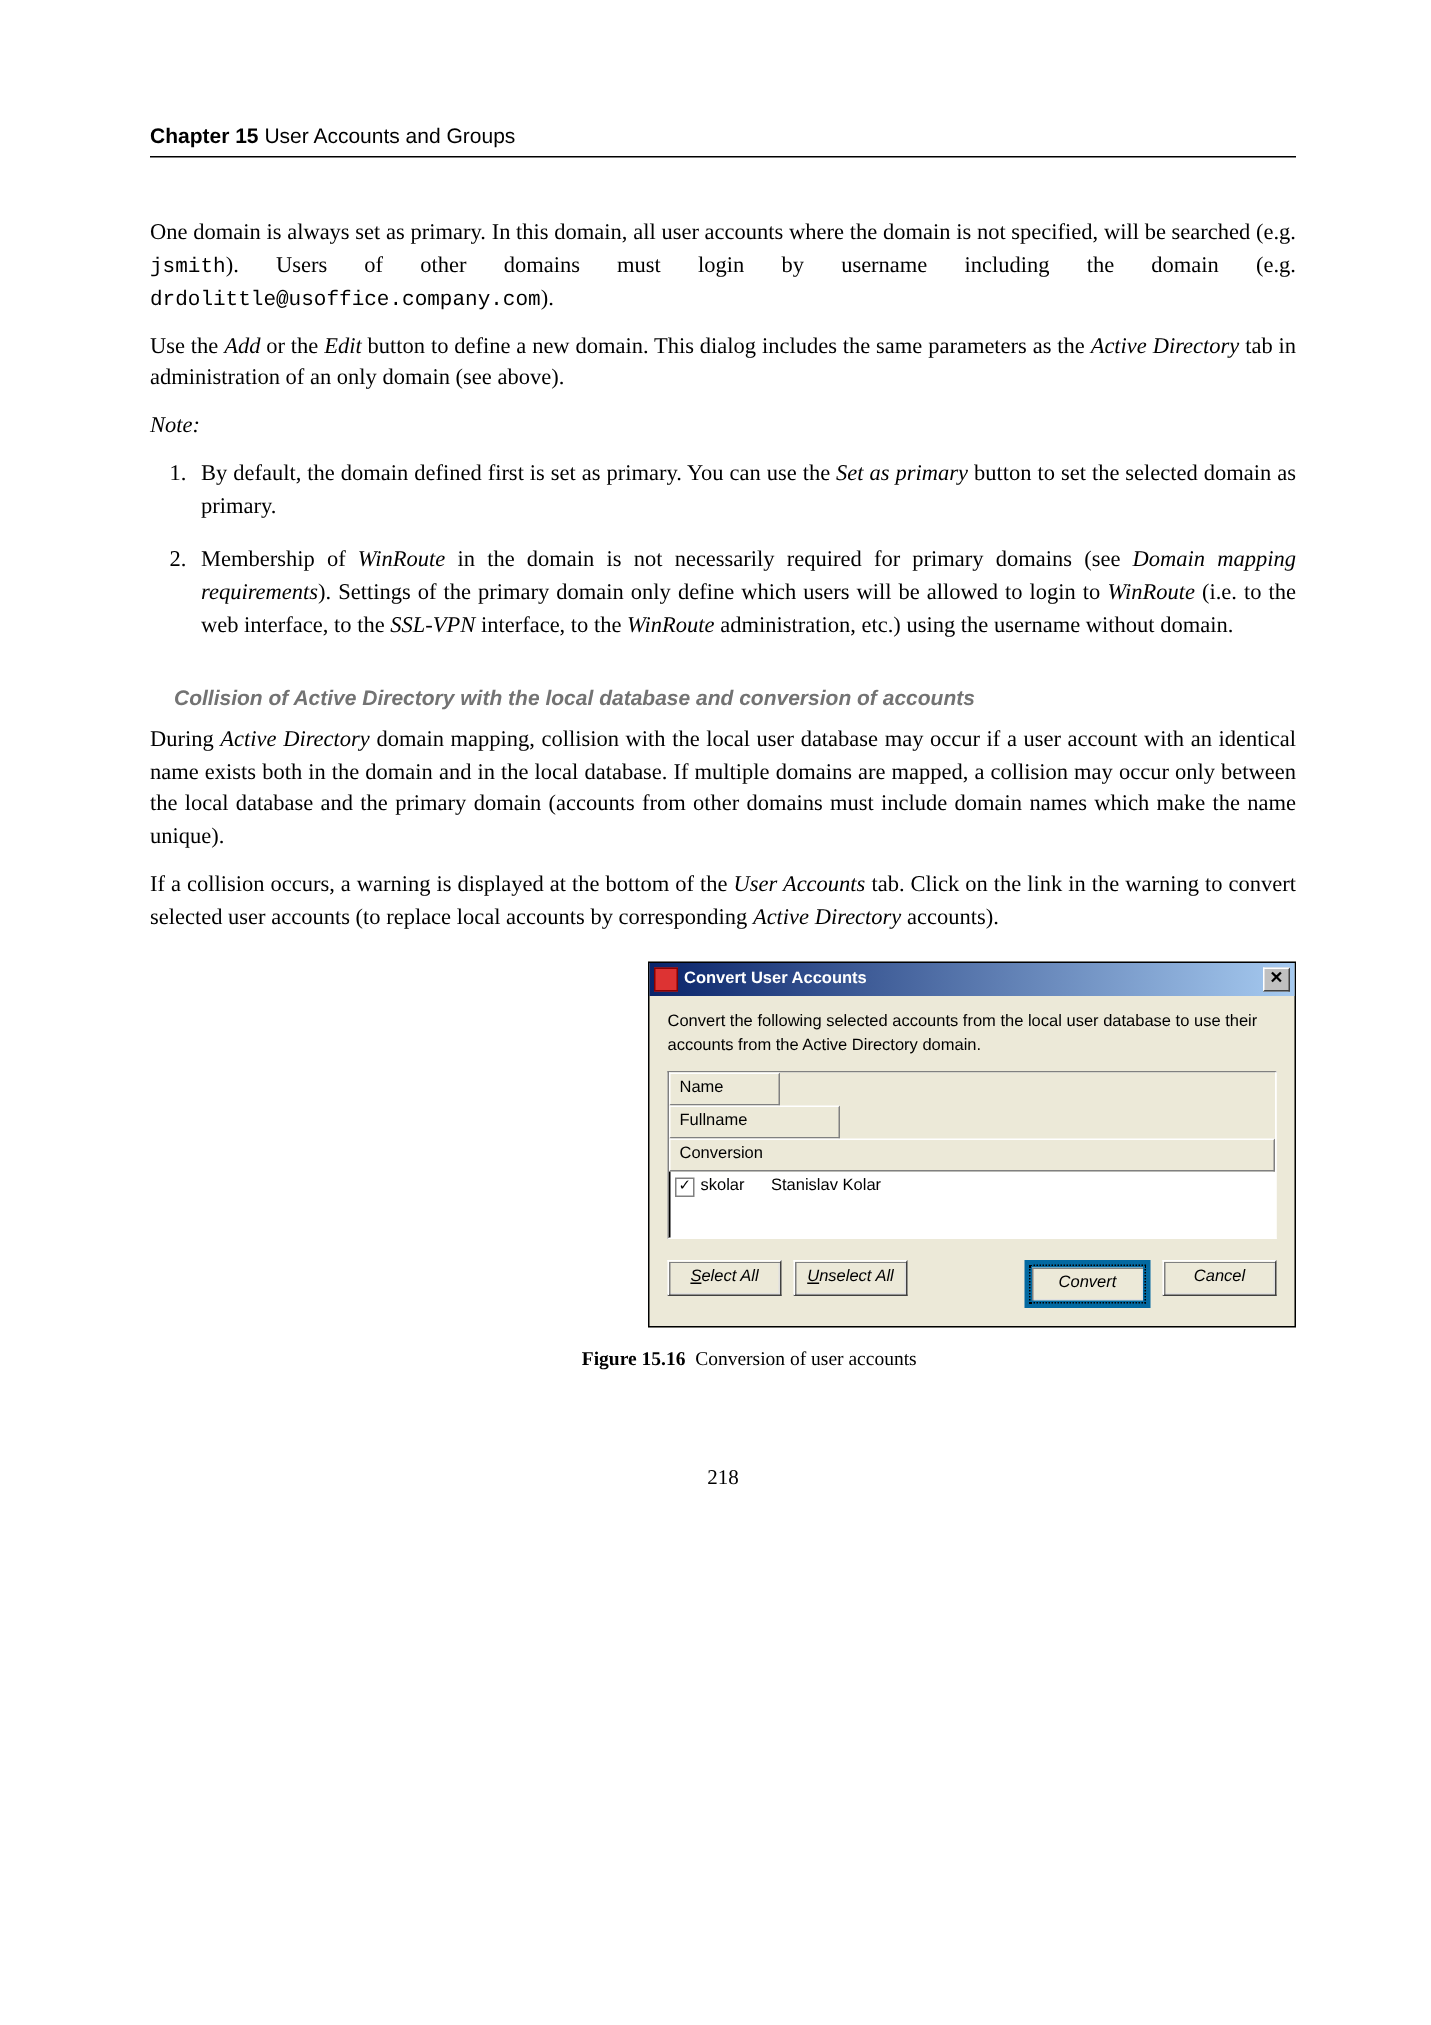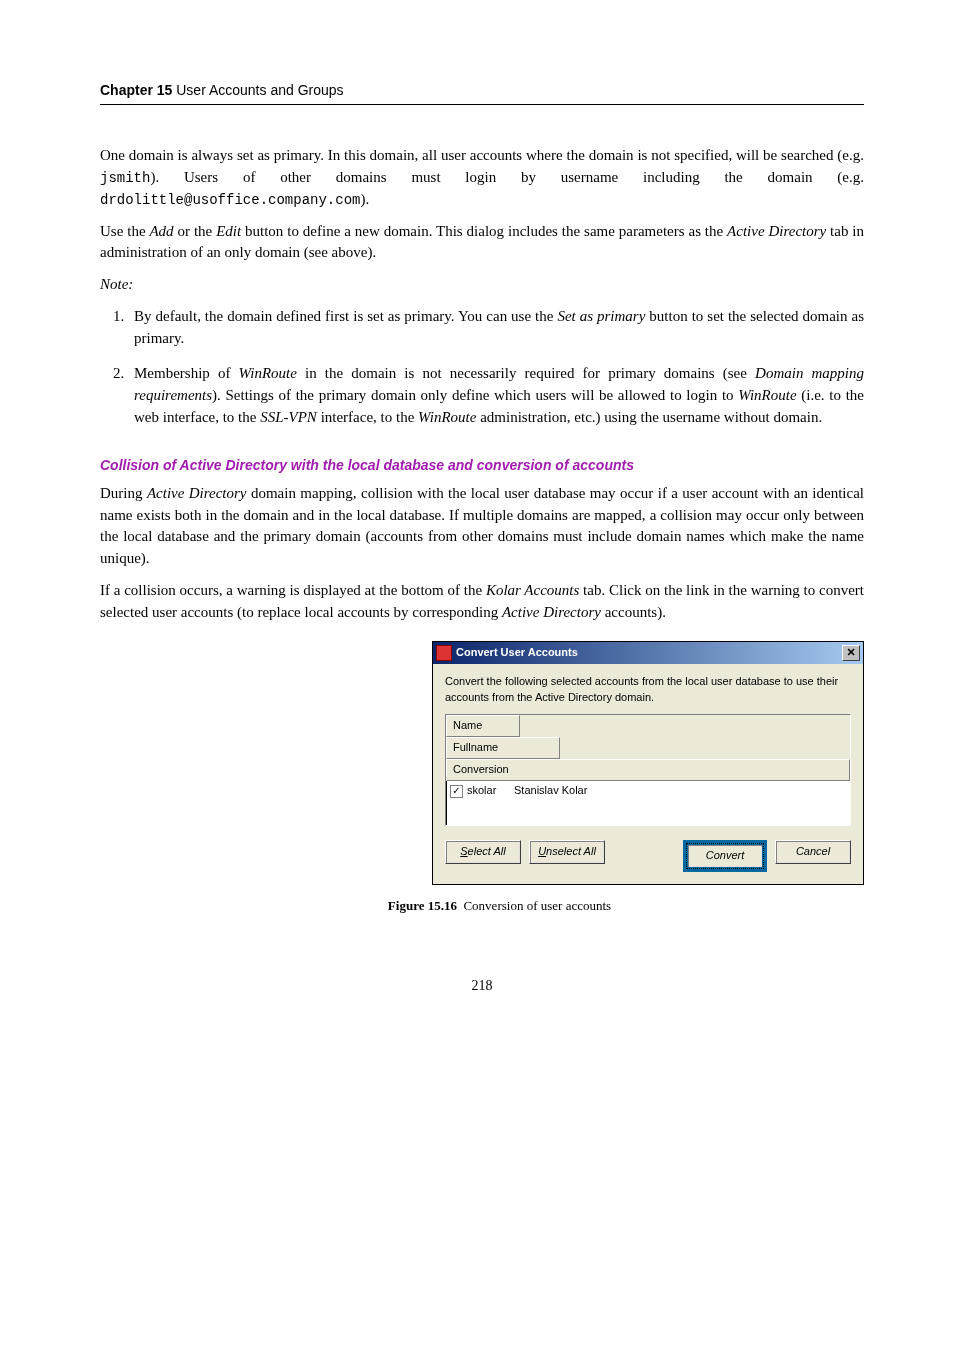--- a/index.html
+++ b/index.html
@@ -18,25 +18,25 @@
   }
   .chapter-strong { font-weight: bold; }
   .hr { border: none; border-top: 1px solid #000; margin: 0 0 40px 0; }
   p { margin: 0 0 10px 0; text-align: justify; }
   .mono { font-family: "Courier New", monospace; font-size: 14px; }
   .ital { font-style: italic; }
   ol { margin: 10px 0 20px 0; padding-left: 28px; }
   ol li { margin-bottom: 14px; text-align: justify; padding-left: 6px; }
   .section-title {
     font-family: "Lucida Sans", "Trebuchet MS", sans-serif;
-    color: #a21caf;
+    color: #737373;
     font-weight: bold;
     font-style: italic;
     font-size: 14px;
-    margin: 26px 0 8px 0;
+    margin: 26px 0 8px 16px;
   }
 
   
   .dialog-wrap { display: flex; justify-content: flex-end; margin: 18px 0 10px 0; }
   .dialog {
     width: 430px;
     border: 1px solid #000;
     background: #ece9d8;
     font-family: Tahoma, sans-serif;
     font-size: 11px;
@@ -155,21 +155,21 @@
   </li>
 </ol>
 
 <div class="section-title">Collision of Active Directory with the local database and conversion of accounts</div>
 
 <p>
   <span>During </span><span class="ital">Active Directory</span><span> domain mapping, collision with the local user database may occur if a user account with an identical name exists both in the domain and in the local database. If multiple domains are mapped, a collision may occur only between the local database and the primary domain (accounts from other domains must include domain names which make the name unique).</span>
 </p>
 
 <p>
-  <span>If a collision occurs, a warning is displayed at the bottom of the </span><span class="ital">Kolar Accounts</span><span> tab. Click on the link in the warning to convert selected user accounts (to replace local accounts by corresponding </span><span class="ital">Active Directory</span><span> accounts).</span>
+  <span>If a collision occurs, a warning is displayed at the bottom of the </span><span class="ital">User Accounts</span><span> tab. Click on the link in the warning to convert selected user accounts (to replace local accounts by corresponding </span><span class="ital">Active Directory</span><span> accounts).</span>
 </p>
 
 <div class="dialog-wrap">
   <div class="dialog">
     <div class="titlebar">
       <span class="titlebar-icon"></span>
       <span class="titlebar-title">Convert User Accounts</span>
       <span class="close-btn">✕</span>
     </div>
     <div class="dialog-body">

